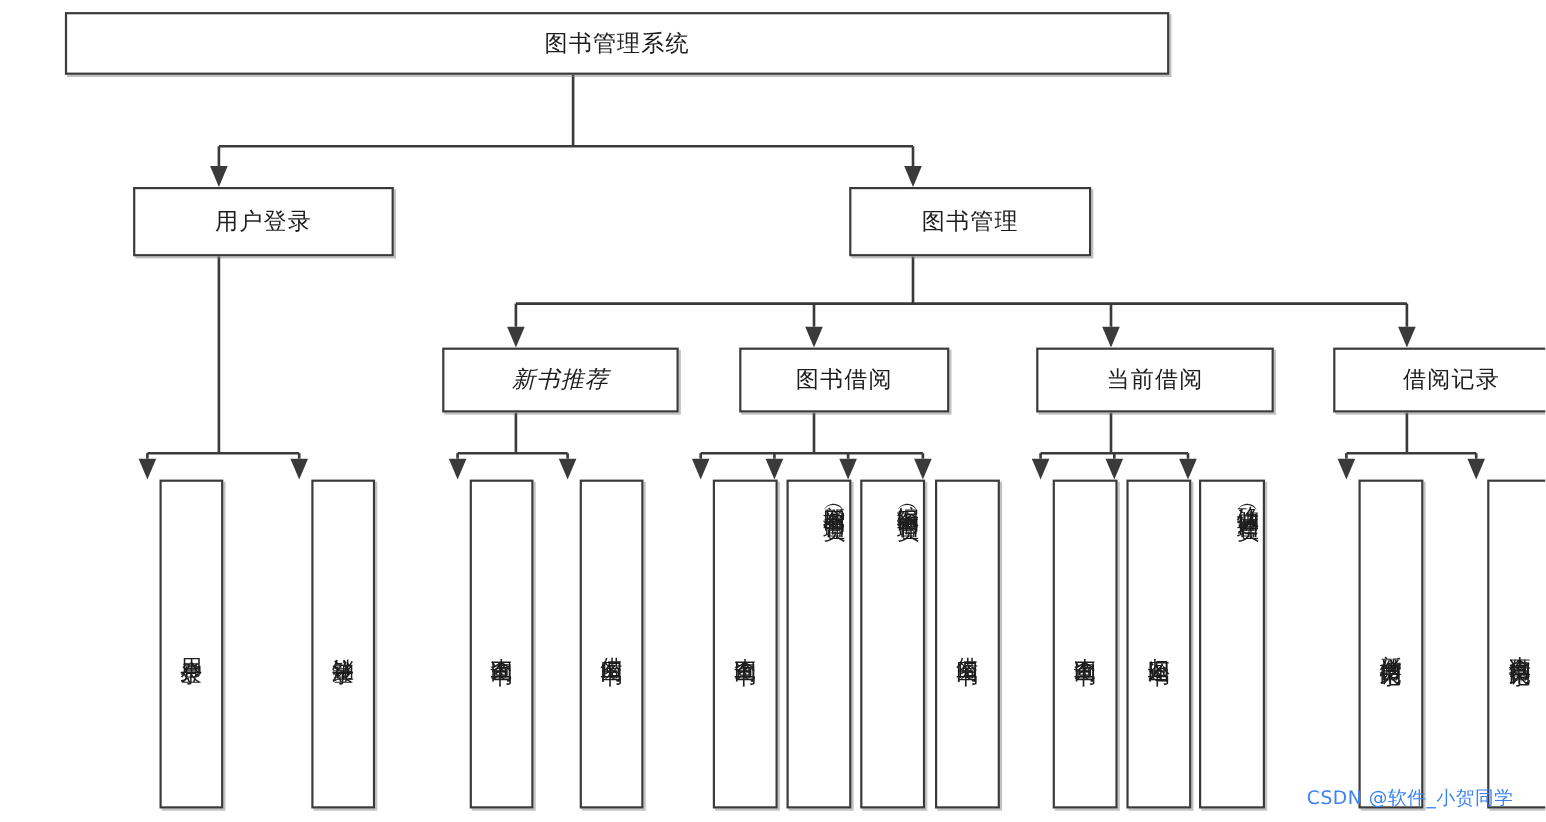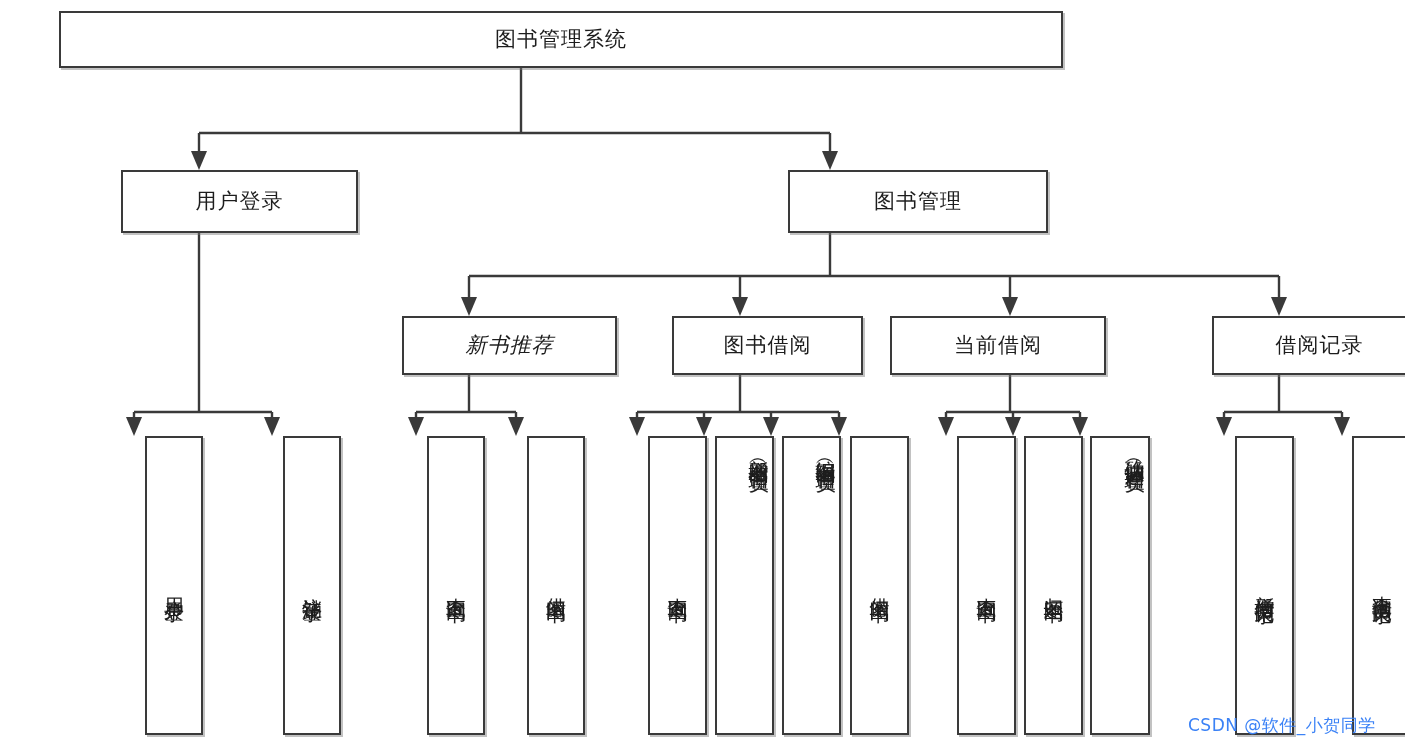--- a/index.html
+++ b/index.html
@@ -118,25 +118,25 @@
       <line x1="1224" y1="412" x2="1342" y2="412" stroke="#3a3a3a" stroke-width="2.4"></line>
       <line x1="1224" y1="412" x2="1224" y2="417" stroke="#3a3a3a" stroke-width="2.4"></line>
       <polygon points="1216,417 1232,417 1224,436" fill="#3a3a3a"></polygon>
       <line x1="1342" y1="412" x2="1342" y2="417" stroke="#3a3a3a" stroke-width="2.4"></line>
       <polygon points="1334,417 1350,417 1342,436" fill="#3a3a3a"></polygon>
     </svg>
 
   <div class="node horiz" style="left: 19px; top: 11px; width: 1004px; height: 57px;">图书管理系统</div>
 
   <div class="node horiz" style="left: 81px; top: 170px; width: 237px; height: 63px;">用户登录</div>
-  <div class="node horiz" style="left: 748px; top: 170px; width: 260px; height: 63px;">图书管理</div>
+  <div class="node horiz" style="left: 732px; top: 170px; width: 220px; height: 63px;">图书管理</div>
 
   <div class="node horiz" style="left: 362px; top: 316px; width: 215px; height: 59px; font-style: italic;">新书推荐</div>
   <div class="node horiz" style="left: 632px; top: 316px; width: 191px; height: 59px;">图书借阅</div>
-  <div class="node horiz" style="left: 850px; top: 316px; width: 216px; height: 59px; text-align: right;">当前借阅</div>
+  <div class="node horiz" style="left: 902px; top: 316px; width: 216px; height: 59px; text-align: right;">当前借阅</div>
   <div class="node horiz" style="left: 1172px; top: 316px; width: 215px; height: 59px; text-align: center;">借阅记录</div>
 
   <div class="node leaf" style="left: 105px; top: 436px; width: 58px; height: 299px;">用户登录</div>
   <div class="node leaf" style="left: 243px; top: 436px; width: 58px; height: 299px;">注销登录</div>
   <div class="node leaf" style="left: 387px; top: 436px; width: 58px; height: 299px;">查询图书</div>
   <div class="node leaf" style="left: 487px; top: 436px; width: 58px; height: 299px;">借阅图书</div>
   <div class="node leaf" style="left: 608px; top: 436px; width: 59px; height: 299px;">查询图书</div>
   <div class="node leaf toptext" style="left: 675px; top: 436px; width: 59px; height: 299px;">新增图书（管理员）</div>
   <div class="node leaf toptext" style="left: 742px; top: 436px; width: 59px; height: 299px;">编辑图书（管理员）</div>
   <div class="node leaf" style="left: 810px; top: 436px; width: 59px; height: 299px;">借阅图书</div>

